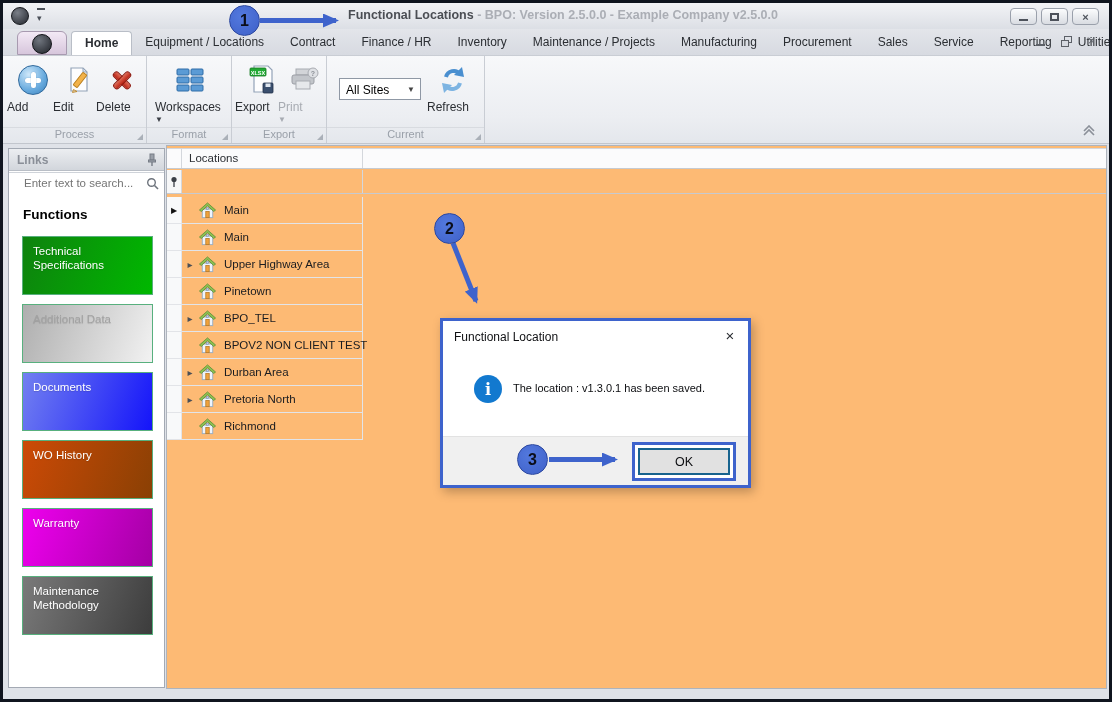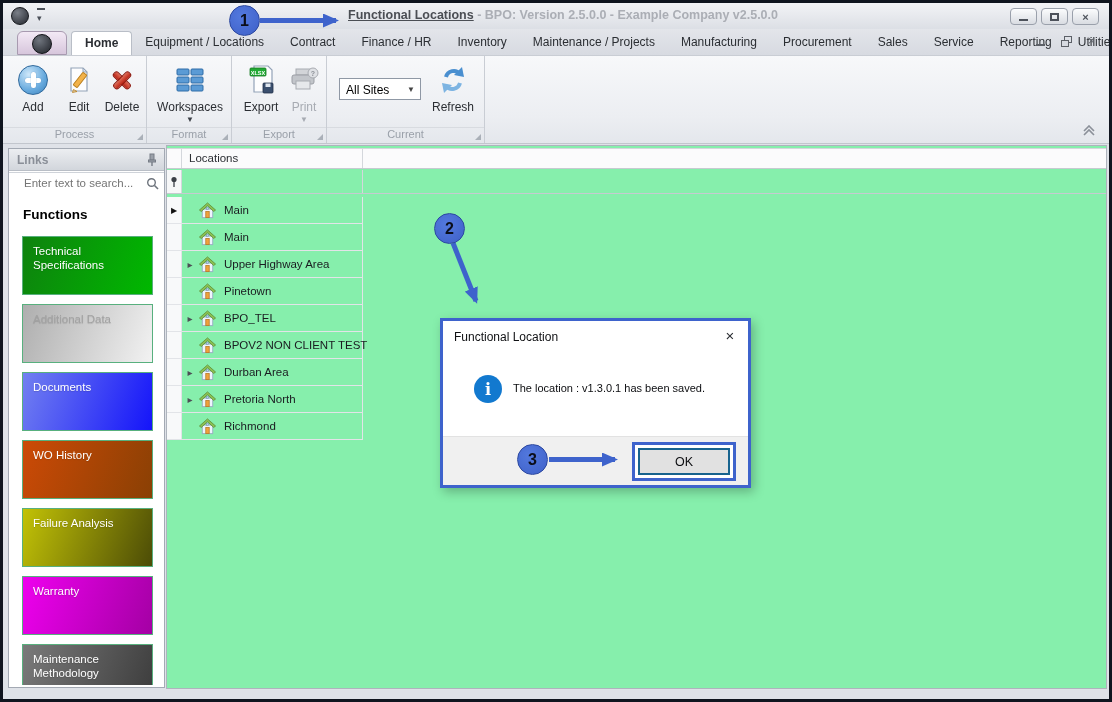--- a/index.html
+++ b/index.html
@@ -10,21 +10,21 @@
 
   
   .titlebar { position:absolute; left:0; top:0; right:0; height:26px;
               background:linear-gradient(#f2f3f6,#dcdfe5); }
   .app-ico { position:absolute; left:8px; top:4px; width:18px; height:18px; border-radius:50%;
              background:radial-gradient(circle at 35% 30%, #7a7f88, #23262d);
              border:1px solid #15171c; }
   .qat-caret { position:absolute; left:34px; top:5px; font-size:9px; color:#4a4f58; line-height:14px; }
   .qat-caret .bar { display:block; width:8px; height:2px; background:#4a4f58; margin:0 auto 1px; }
   .title-text { position:absolute; left:345px; top:5px; font-size:12.5px; font-weight:bold; white-space:nowrap; }
-  .title-primary { color:#4b4e54;text-decoration:underline; }
+  .title-primary { color:#4b4e54; }
   .title-secondary { color:#abaeb5; }
   .win-btns { position:absolute; right:10px; top:5px; display:flex; gap:4px; }
   .win-btn { width:27px; height:17px; border:1px solid #9aa0ab; border-radius:4px;
              background:linear-gradient(#fbfcfd,#d9dce2); display:flex; align-items:center;
              justify-content:center; color:#4d525b; font-size:11px; font-weight:bold; }
   .glyph-min { width:9px; height:2px; background:#4d525b; margin-top:6px; }
   .glyph-max { width:9px; height:8px; border:2px solid #4d525b; }
 
   
   .tabrow { position:absolute; left:0; top:26px; right:0; height:26px;
@@ -49,21 +49,21 @@
 
   
   .ribbon { position:absolute; left:0; top:52px; right:0; height:89px;
             background:linear-gradient(#f7f8fa,#eceef2 70%, #e4e7ec);
             border-top:1px solid #c9cdd4; border-bottom:1px solid #c2c6cd; }
   .rgroup { position:absolute; top:0; bottom:0; border-right:1px solid #c9cdd4; }
   .rgroup-caption { position:absolute; left:0; right:0; bottom:1px; height:15px; text-align:center;
                     font-size:11px; color:#9aa0a9; border-top:1px solid #d8dbe0; }
   .rgroup-corner { position:absolute; right:3px; bottom:3px; width:0; height:0;
                    border-left:6px solid transparent; border-bottom:6px solid #aab0b8; }
-  .rbtn { position:absolute; top:6px; width:52px; text-align:center; font-size:12px; color:#2b2e33; }
+  .rbtn { position:absolute; top:6px; width:52px; font-size:12px; color:#2b2e33; }
   .rbtn .ric { height:36px; display:flex; align-items:center; justify-content:center; }
   .rbtn .rlabel { margin-top:3px; line-height:13px; }
   .rbtn .caret { font-size:8px; color:#3b3f46; line-height:8px; margin-top:2px; }
   .rbtn.disabled .rlabel { color:#a7abb2; }
   .combo { position:absolute; left:336px; top:22px; width:82px; height:22px; background:#fff;
            border:1px solid #8f98a5; font-size:12px; color:#000; }
   .combo .val { position:absolute; left:6px; top:4px; }
   .combo .cbtn { position:absolute; right:1px; top:1px; bottom:1px; width:16px;
                  display:flex; align-items:center; justify-content:center;
                  font-size:8px; color:#444; }
@@ -98,21 +98,21 @@
   .links-search input { width:100%; height:100%; border:none; outline:none; padding:2px 22px 2px 15px;
                   font-size:11.5px; color:#9aa0a8; font-family:"Liberation Sans",sans-serif; }
   .search-mag { position:absolute; right:5px; top:4px; }
   .fn-heading { position:absolute; left:14px; top:58px; font-size:13.5px; font-weight:bold; color:#000000; }
   .fn-stack { position:absolute; left:13px; right:11px; top:87px; bottom:2px; overflow:hidden;
               display:flex; flex-direction:column; gap:9px; }
   .fn-btn { flex:0 0 59px; border:1px solid #58b07e; padding:7px 0 0 10px;
             font-size:11.5px; line-height:14px; text-shadow:0 1px 1px rgba(0,0,0,0.15); }
 
   
-  .grid { position:absolute; left:163px; top:0; right:2px; bottom:2px; background:#86efac;
+  .grid { position:absolute; left:163px; top:0; right:2px; bottom:2px; background:#fdba74;
           border:1px solid #aeb4bd; }
   .ghead { position:absolute; left:0; top:2px; right:0; height:21px; display:flex;
            border-top:1px solid #d4d7dc; border-bottom:1px solid #c6cad0; background:#fbfbfc; }
   .gind-h { width:15px; border-right:1px solid #d4d7dc; }
   .gcol-h { width:181px; border-right:1px solid #d4d7dc; font-size:11.5px; color:#2b2e33;
             padding:3px 0 0 7px; }
   .gfilter { position:absolute; left:0; top:24px; right:0; height:24px; display:flex;
              border-bottom:1px solid #c6cad0; }
   .gind-f { width:15px; border-right:1px solid #d4d7dc; background:#f6f7f8;
             display:flex; align-items:center; justify-content:center; }
@@ -340,21 +340,20 @@
           <circle cx="5.5" cy="5.5" r="3.8" fill="none" stroke="#6e747d" stroke-width="1.4"></circle>
           <line x1="8.5" y1="8.5" x2="12" y2="12" stroke="#6e747d" stroke-width="1.6"></line>
         </svg>
       </div>
       <div class="fn-heading">Functions</div>
       <div class="fn-stack">
         <div class="fn-btn" style="background: linear-gradient(110deg, rgb(14, 130, 14), rgb(0, 184, 0)); color: rgb(255, 255, 255);">Technical Specifications</div>
         <div class="fn-btn" style="background: linear-gradient(110deg, rgb(174, 174, 174), rgb(242, 242, 242)); color: rgb(162, 162, 162);">Additional Data</div>
         <div class="fn-btn" style="background: linear-gradient(110deg, rgb(114, 128, 240), rgb(20, 20, 250)); color: rgb(255, 255, 255);">Documents</div>
         <div class="fn-btn" style="background: linear-gradient(110deg, rgb(204, 74, 6), rgb(138, 64, 4)); color: rgb(255, 255, 255);">WO History</div>
-        <div class="fn-btn" style="background: linear-gradient(110deg, rgb(194, 194, 6), rgb(76, 76, 6)); color: rgb(255, 255, 255);">Failure Analysis</div>
         <div class="fn-btn" style="background: linear-gradient(110deg, rgb(238, 0, 238), rgb(164, 0, 164)); color: rgb(255, 255, 255);">Warranty</div>
         <div class="fn-btn" style="background: linear-gradient(110deg, rgb(122, 122, 122), rgb(60, 60, 60)); color: rgb(255, 255, 255);">Maintenance Methodology</div>
       </div>
     </div>
 
     <div class="grid">
       <div class="ghead">
         <div class="gind-h"></div>
         <div class="gcol-h">Locations</div>
         <div style="flex:1;"></div>

